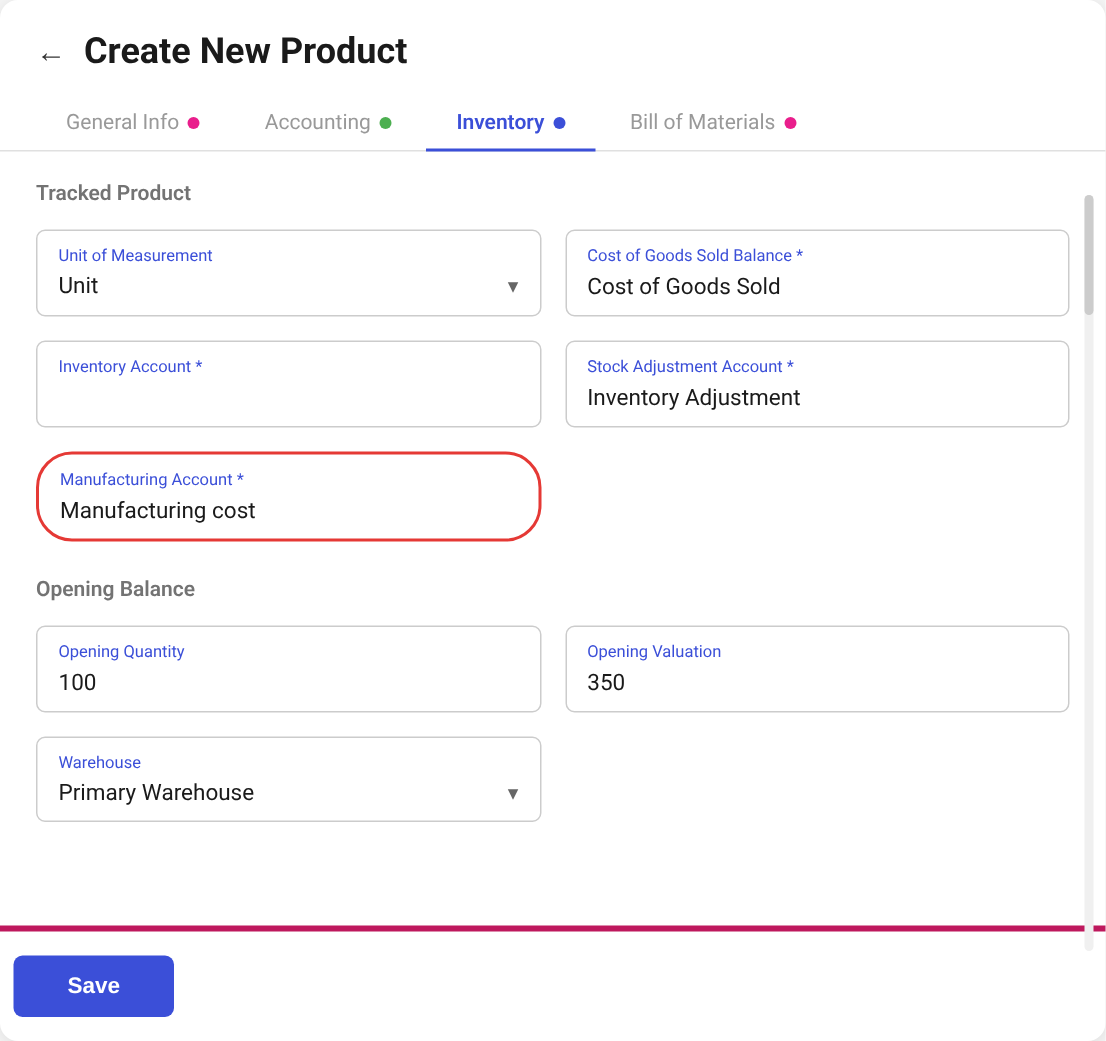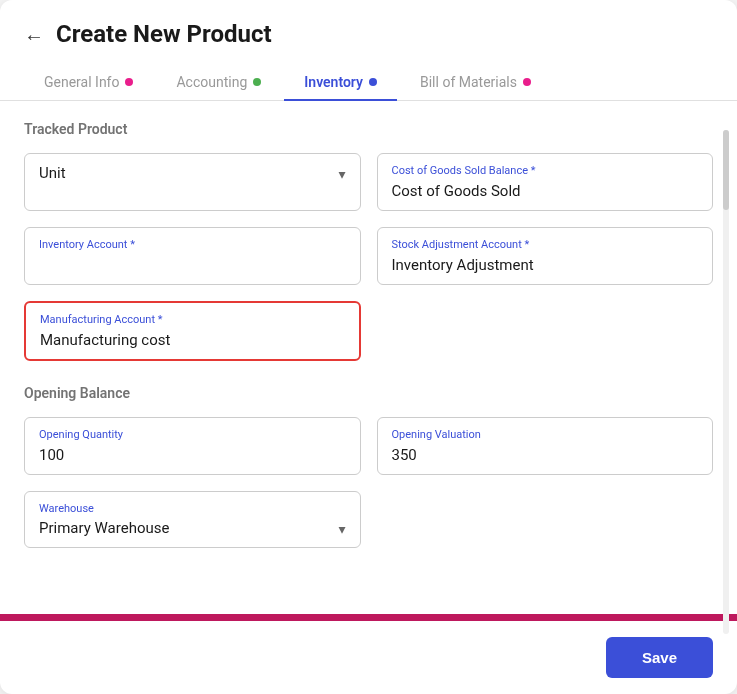--- a/index.html
+++ b/index.html
@@ -124,24 +124,23 @@
       align-items: flex-end;
     }
     .dropdown-arrow {
       color: #666;
       font-size: 14px;
     }
     .section-divider {
       margin: 24px 0 16px 0;
     }
     .footer {
-      padding: 16px 24px;
-      display: flex;
-      justify-content: flex-end;
-      border-top: 7px solid #be185d;
+      padding: 16px 9px;
+      display: flex;
+      border-top: 4px solid #be185d;
     }
     .save-btn {
       background: #3b4fd8;
       color: #fff;
       border: none;
       padding: 12px 36px;
       border-radius: 6px;
       font-size: 15px;
       font-weight: 600;
       cursor: pointer;
@@ -191,41 +190,42 @@
     </div>
   </div>
 
   <div class="content">
 
     <div class="section-label">Tracked Product</div>
 
     <div class="form-grid">
 
       <div class="form-group half">
+        <span class="field-label">Unit of Measurement</span>
         <div class="select-wrapper">
           <span class="field-value">Unit</span>
           <span class="dropdown-arrow">▾</span>
         </div>
       </div>
 
       <div class="form-group half">
         <span class="field-label required">Cost of Goods Sold Balance</span>
         <span class="field-value">Cost of Goods Sold</span>
       </div>
 
       <div class="form-group half">
         <span class="field-label required">Inventory Account</span>
       </div>
 
       <div class="form-group half">
         <span class="field-label required">Stock Adjustment Account</span>
         <span class="field-value">Inventory Adjustment</span>
       </div>
 
-      <div class="form-group highlighted" style="grid-column: 1 / 2;">
+      <div class="form-group highlighted" style="grid-column: 1 / 2; border-radius: 24px;">
         <span class="field-label required">Manufacturing Account</span>
         <span class="field-value">Manufacturing cost</span>
       </div>
 
     </div>
 
     <div class="section-divider">
       <div class="section-label">Opening Balance</div>
     </div>
 

